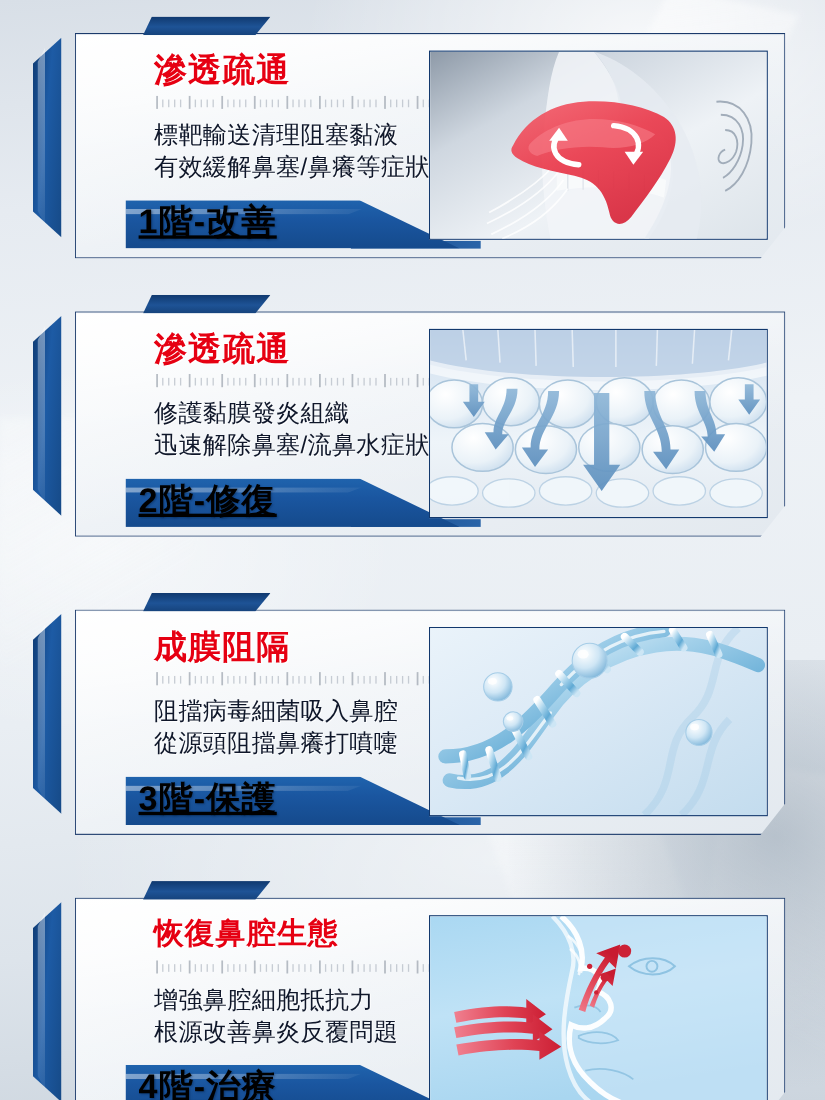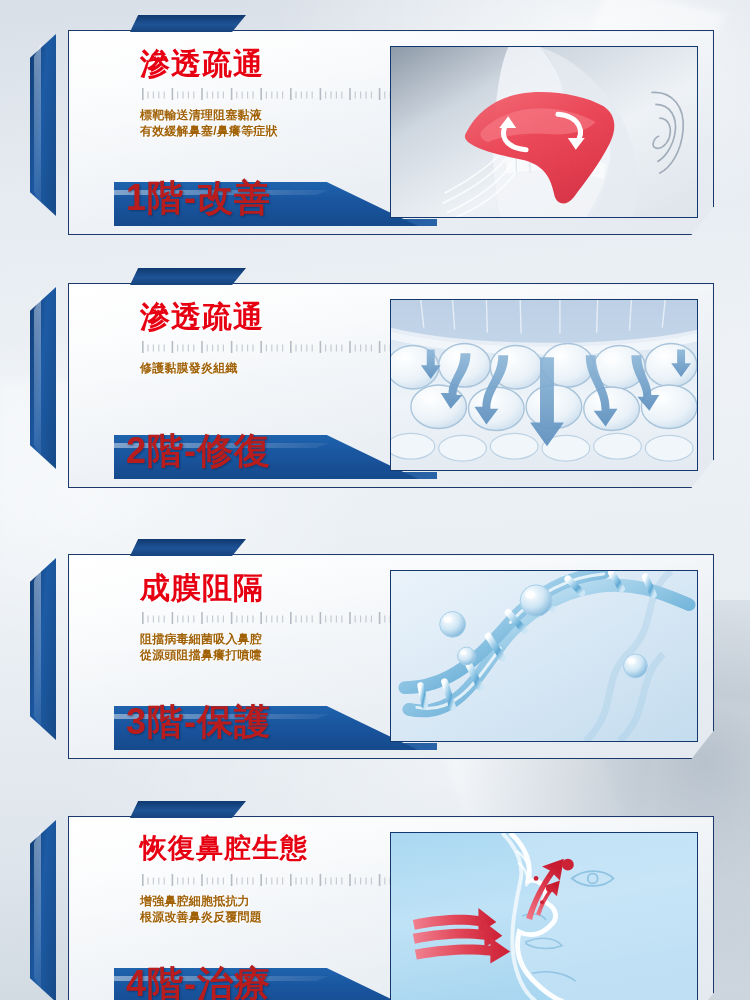--- a/index.html
+++ b/index.html
@@ -91,22 +91,22 @@
   .heading.small{font-size:27px;}
 
   
   .ruler{
     position:absolute;left:26px;top:57px;width:268px;height:13px;
     opacity:.62;
   }
 
   .desc{
     position:absolute;left:26px;top:78px;width:282px;
-    font-size:12px;font-weight:bold;line-height:1.32;
-    color:#a16207;
+    font-size:22px;font-weight:normal;line-height:1.32;
+    color:#0f172a;
     letter-spacing:.2px;
     white-space:nowrap;
   }
   .desc div{text-shadow:0.8px 0.8px 0 rgba(255,255,255,.85);}
 
   
   .stage{
     position:absolute;left:0;bottom:9px;width:304px;height:44px;
     background:linear-gradient(180deg,#1f63ad 0%,#1a56a0 40%,#154a8c 100%);
     clip-path:polygon(0 0, 70% 0, 100% 100%, 0 100%);
@@ -115,23 +115,24 @@
     position:absolute;left:0;bottom:40px;width:215px;height:5px;
     background:linear-gradient(90deg,rgba(255,255,255,.45),rgba(255,255,255,.05));
     clip-path:polygon(0 0,100% 0,94% 100%,0 100%);
   }
   .stage-tail{
     position:absolute;left:205px;bottom:9px;width:118px;height:7px;
     background:linear-gradient(90deg,#154a8c,#2a64a8);
   }
   .stage-label{
     position:absolute;left:12px;bottom:12px;
-    font-size:36px;font-weight:bold;color:#b91c1c;
+    font-size:31px;font-weight:bold;color:#000000;
     letter-spacing:1px;white-space:nowrap;
     text-shadow:1px 1px 2px rgba(0,30,70,.45);
+    text-decoration:underline;
   }
 
   
   .pic{
     position:absolute;right:16px;top:16px;width:308px;height:172px;
     border:1.8px solid #12386d;
     box-sizing:border-box;
     overflow:hidden;
     background:#eaf2f8;
     box-shadow:inset 0 0 0 1px rgba(255,255,255,.5);
@@ -329,20 +330,21 @@
           <rect x="225.4" y="3.5" width="1.2" height="7" fill="#aab2bd"></rect>
           <rect x="230.8" y="3.5" width="1.2" height="7" fill="#aab2bd"></rect>
           <rect x="238.8" y="0" width="1.6" height="12" fill="#8e97a3"></rect>
           <rect x="244.2" y="3.5" width="1.2" height="7" fill="#aab2bd"></rect>
           <rect x="249.6" y="3.5" width="1.2" height="7" fill="#aab2bd"></rect>
           <rect x="255.0" y="3.5" width="1.2" height="7" fill="#aab2bd"></rect>
           <rect x="260.4" y="3.5" width="1.2" height="7" fill="#aab2bd"></rect>
         </svg></div>
     <div class="desc">
       <div>修護黏膜發炎組織</div>
+      <div>迅速解除鼻塞/流鼻水症狀</div>
     </div>
     <div class="stage-tail"></div>
     <div class="stage"></div>
     <div class="stage-hi"></div>
     <div class="stage-label">2階-修復</div>
   </div>
 
   <div class="pic">
     <svg viewBox="0 0 308 172" preserveAspectRatio="none">
       <defs>

